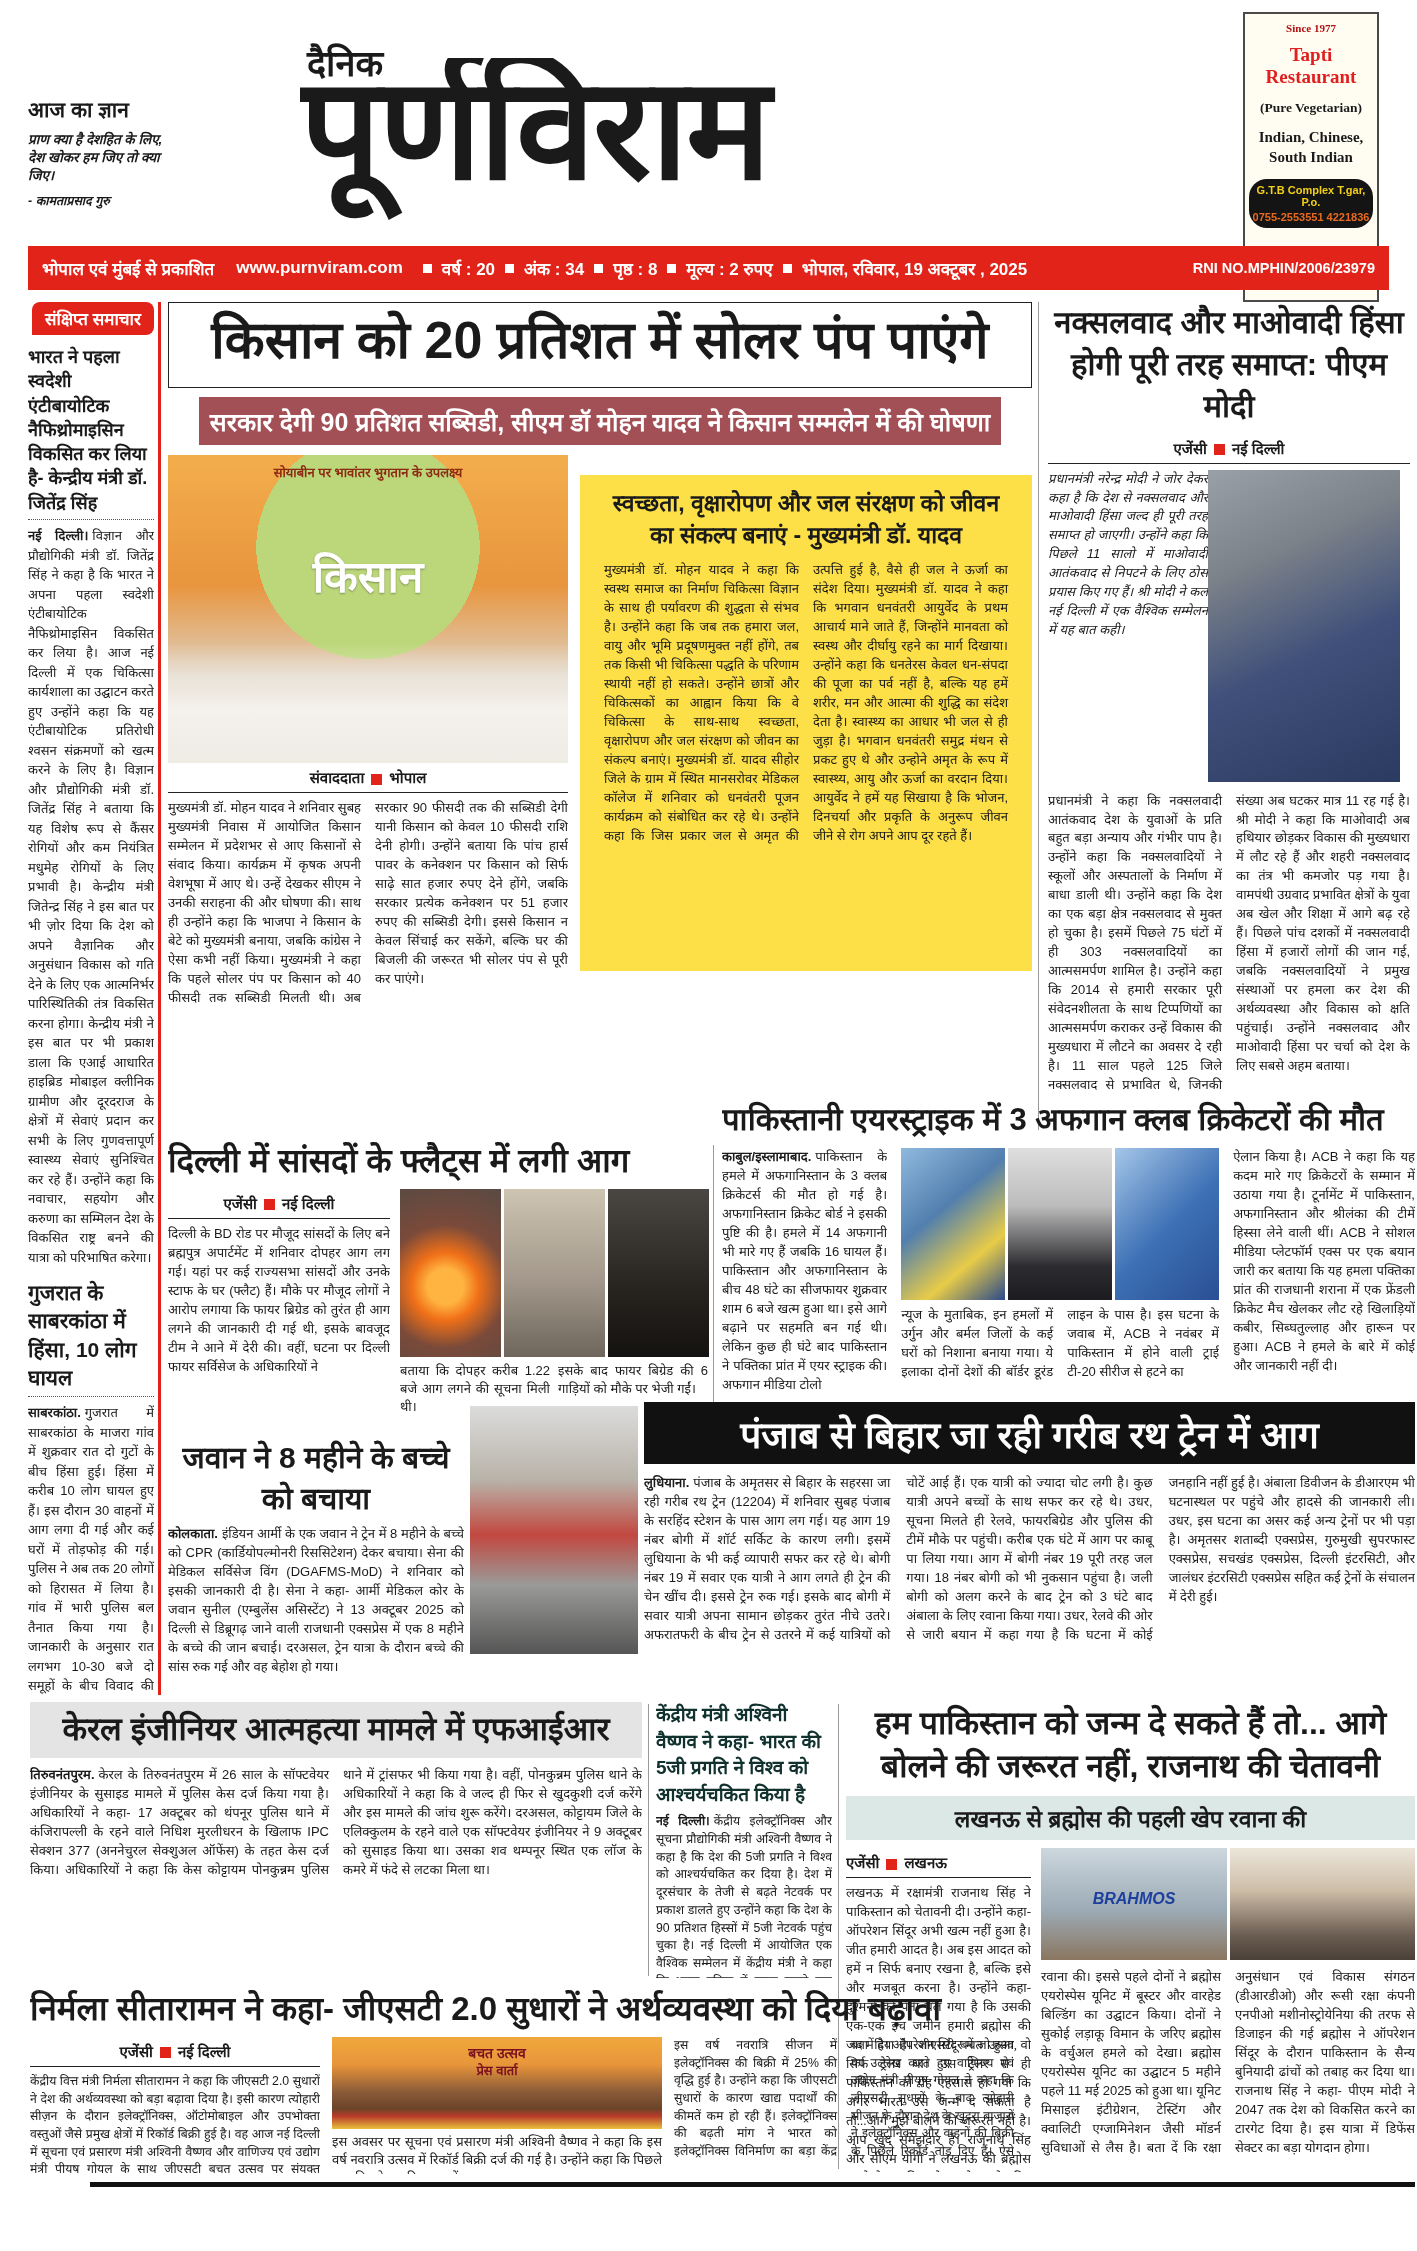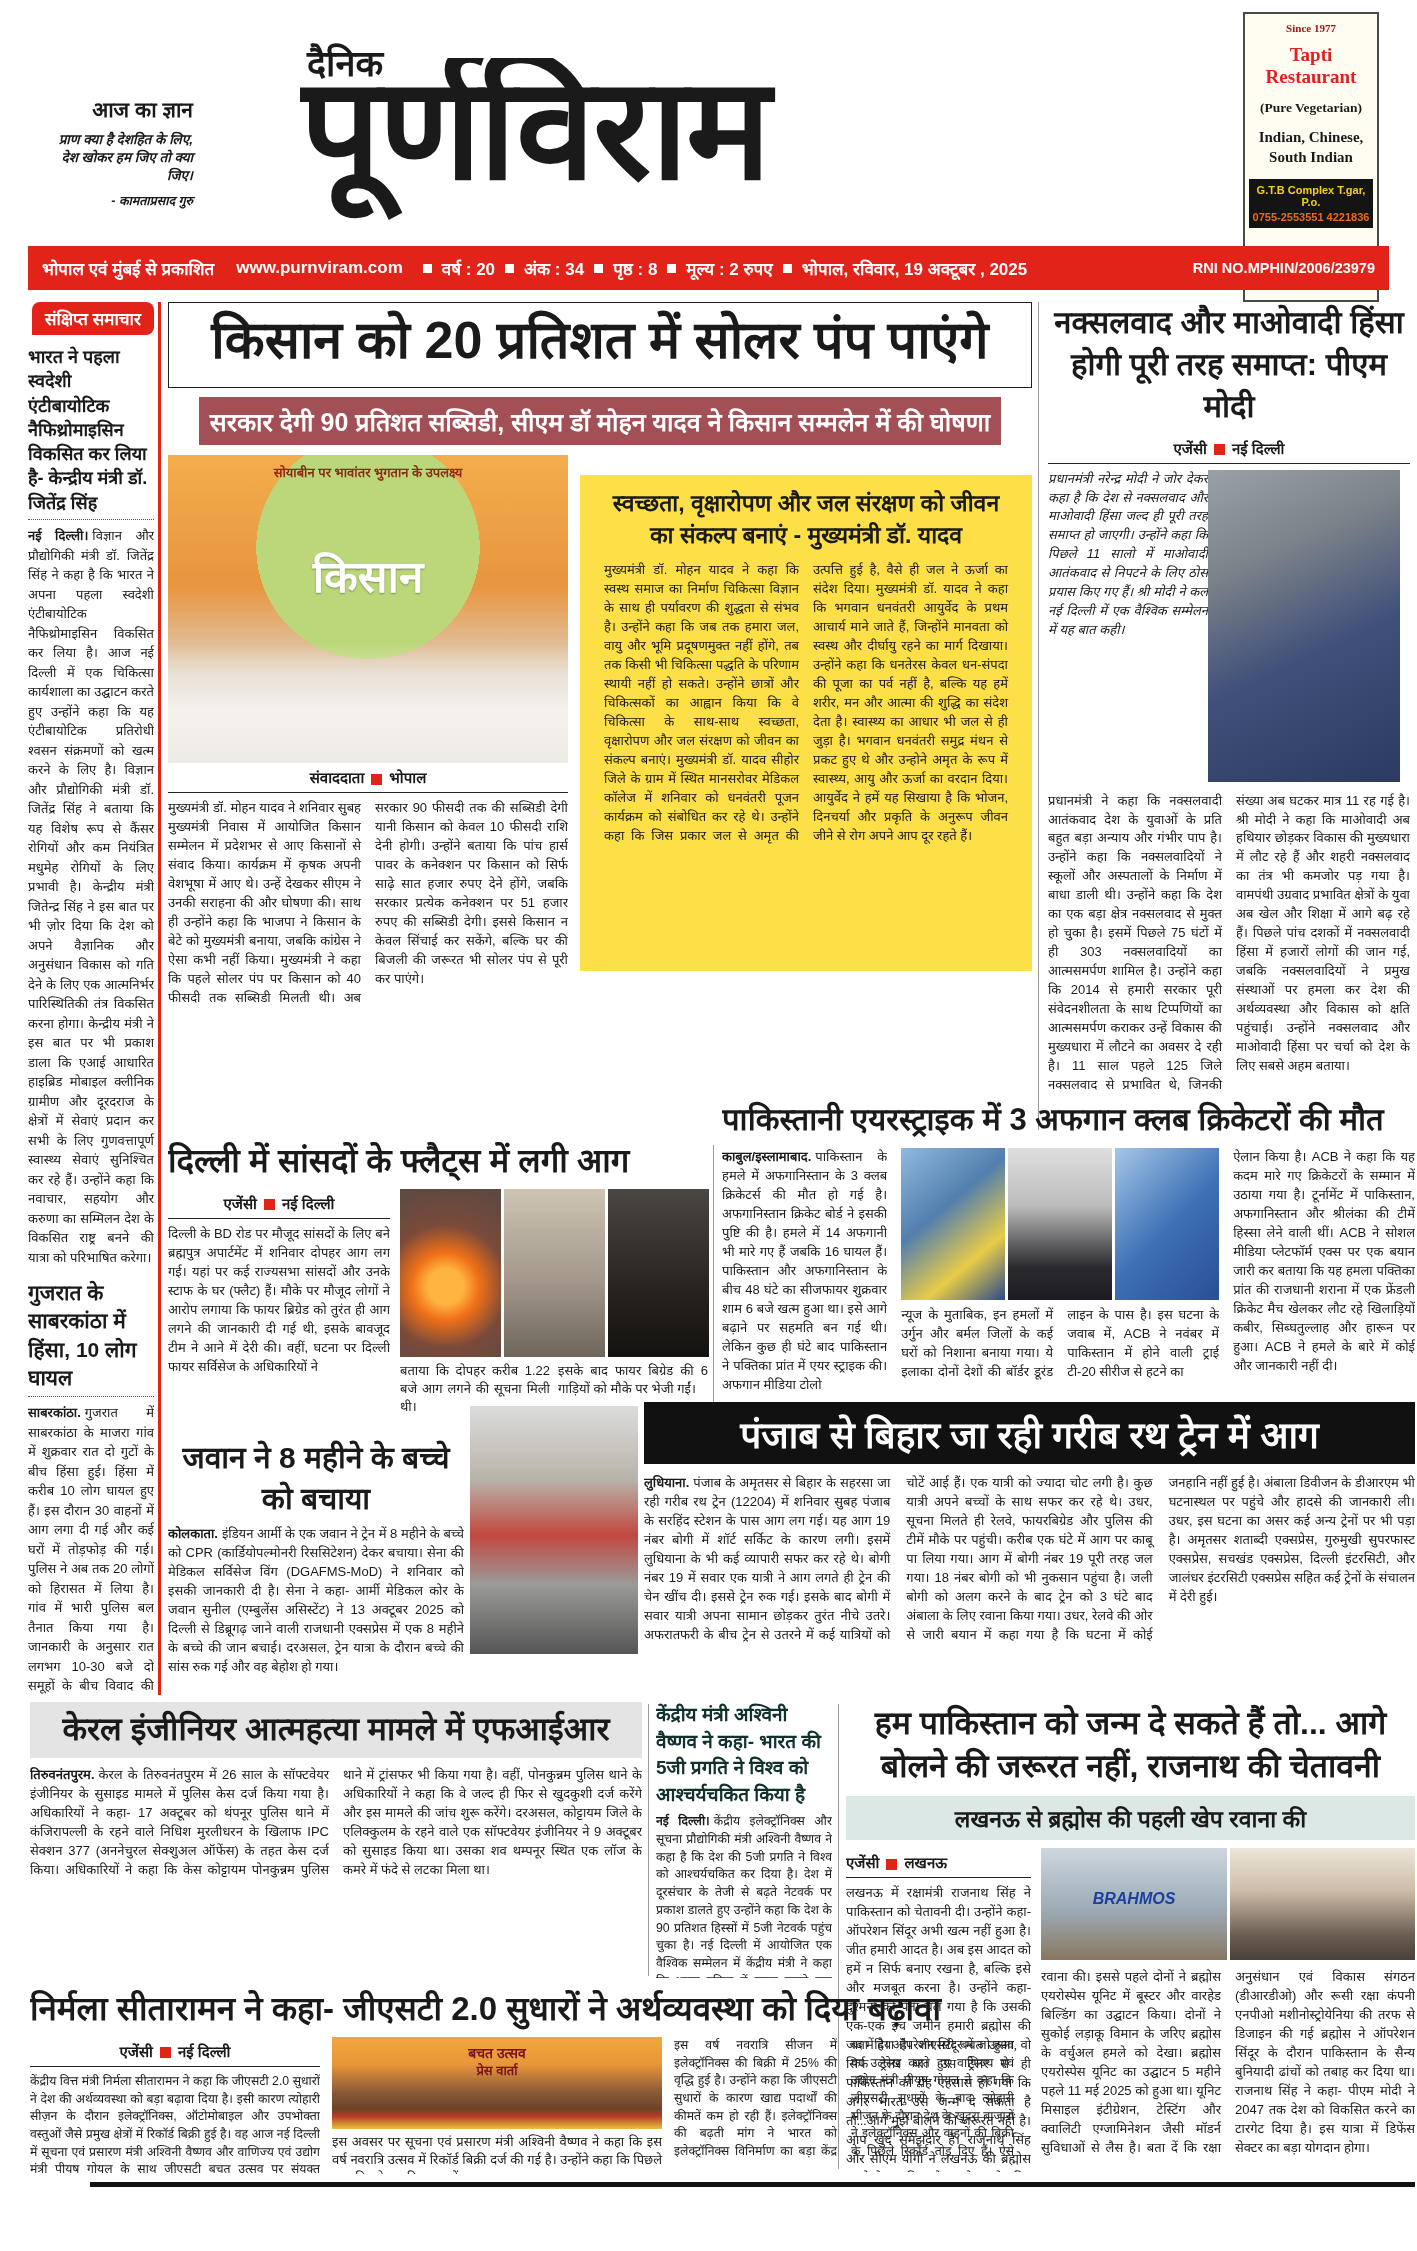--- a/index.html
+++ b/index.html
@@ -6,32 +6,32 @@
   html,body{margin:0;padding:0;background:#fff;}
   body{font-family:"Liberation Sans","DejaVu Sans",sans-serif;color:#1a1a1a;}
   .page{position:relative;width:1417px;height:2251px;background:#fff;overflow:hidden;margin:0 auto;}
   .abs{position:absolute;}
   .just{text-align:justify;}
   .photo{position:relative;overflow:hidden;}
   .vline{position:absolute;width:1px;background:#9a9a9a;}
   .sq{display:inline-block;width:9px;height:9px;background:#fff;margin:0 10px;vertical-align:middle;}
   .red-sq{display:inline-block;width:11px;height:11px;background:#e2231a;margin:0 7px;vertical-align:middle;}
   
-  .m-quote{width:165px;text-align:right;}
+  .m-quote{width:165px;text-align:left;}
   .m-quote .t{font-size:21px;font-weight:800;margin-bottom:8px;}
   .m-quote .l{font-size:13.5px;font-weight:700;font-style:italic;line-height:1.35;}
   .m-quote .a{font-size:12.5px;font-weight:700;font-style:italic;margin-top:6px;}
   .m-daily{font-size:36px;font-weight:800;}
   .m-title{font-size:142px;font-weight:800;letter-spacing:-2px;line-height:1;white-space:nowrap;}
   .ad{border:2px solid #4a4a4a;background:#fffdf2;text-align:center;padding:8px 4px 4px;box-sizing:border-box;}
   .ad .since{color:#b01010;font-size:11px;font-weight:700;font-family:"Liberation Serif","DejaVu Serif",serif;}
   .ad .nm{color:#e02020;font-size:19px;font-weight:800;font-family:"Liberation Serif","DejaVu Serif",serif;margin-top:10px;}
   .ad .tp{font-size:13.5px;font-weight:700;font-family:"Liberation Serif","DejaVu Serif",serif;margin-top:12px;}
   .ad .cu{font-size:15px;font-weight:800;font-family:"Liberation Serif","DejaVu Serif",serif;margin-top:12px;line-height:1.3;}
-  .ad .blk{background:#141414;margin-top:12px;padding:5px 2px;}
+  .ad .blk{background:#141414;margin-top:12px;padding:5px 2px;border-radius:18px;}
   .ad .blk .ad1{color:#f2d018;font-size:11px;font-weight:800;}
   .ad .blk .ad2{color:#e86a20;font-size:11px;font-weight:800;margin-top:3px;}
   
   .infobar{background:#e2231a;color:#fff;display:flex;align-items:center;font-weight:800;box-sizing:border-box;padding:0 14px;}
   .infobar .pub{font-size:17px;margin-right:22px;}
   .infobar .web{font-size:17px;margin-right:10px;}
   .infobar .it{font-size:17px;}
   .infobar .rni{font-size:14.5px;margin-left:auto;}
   
   .badge{background:#e2231a;color:#fff;font-size:17px;font-weight:800;text-align:center;border-radius:8px 8px 8px 0;padding:5px 6px;margin:0 0 10px 4px;}

